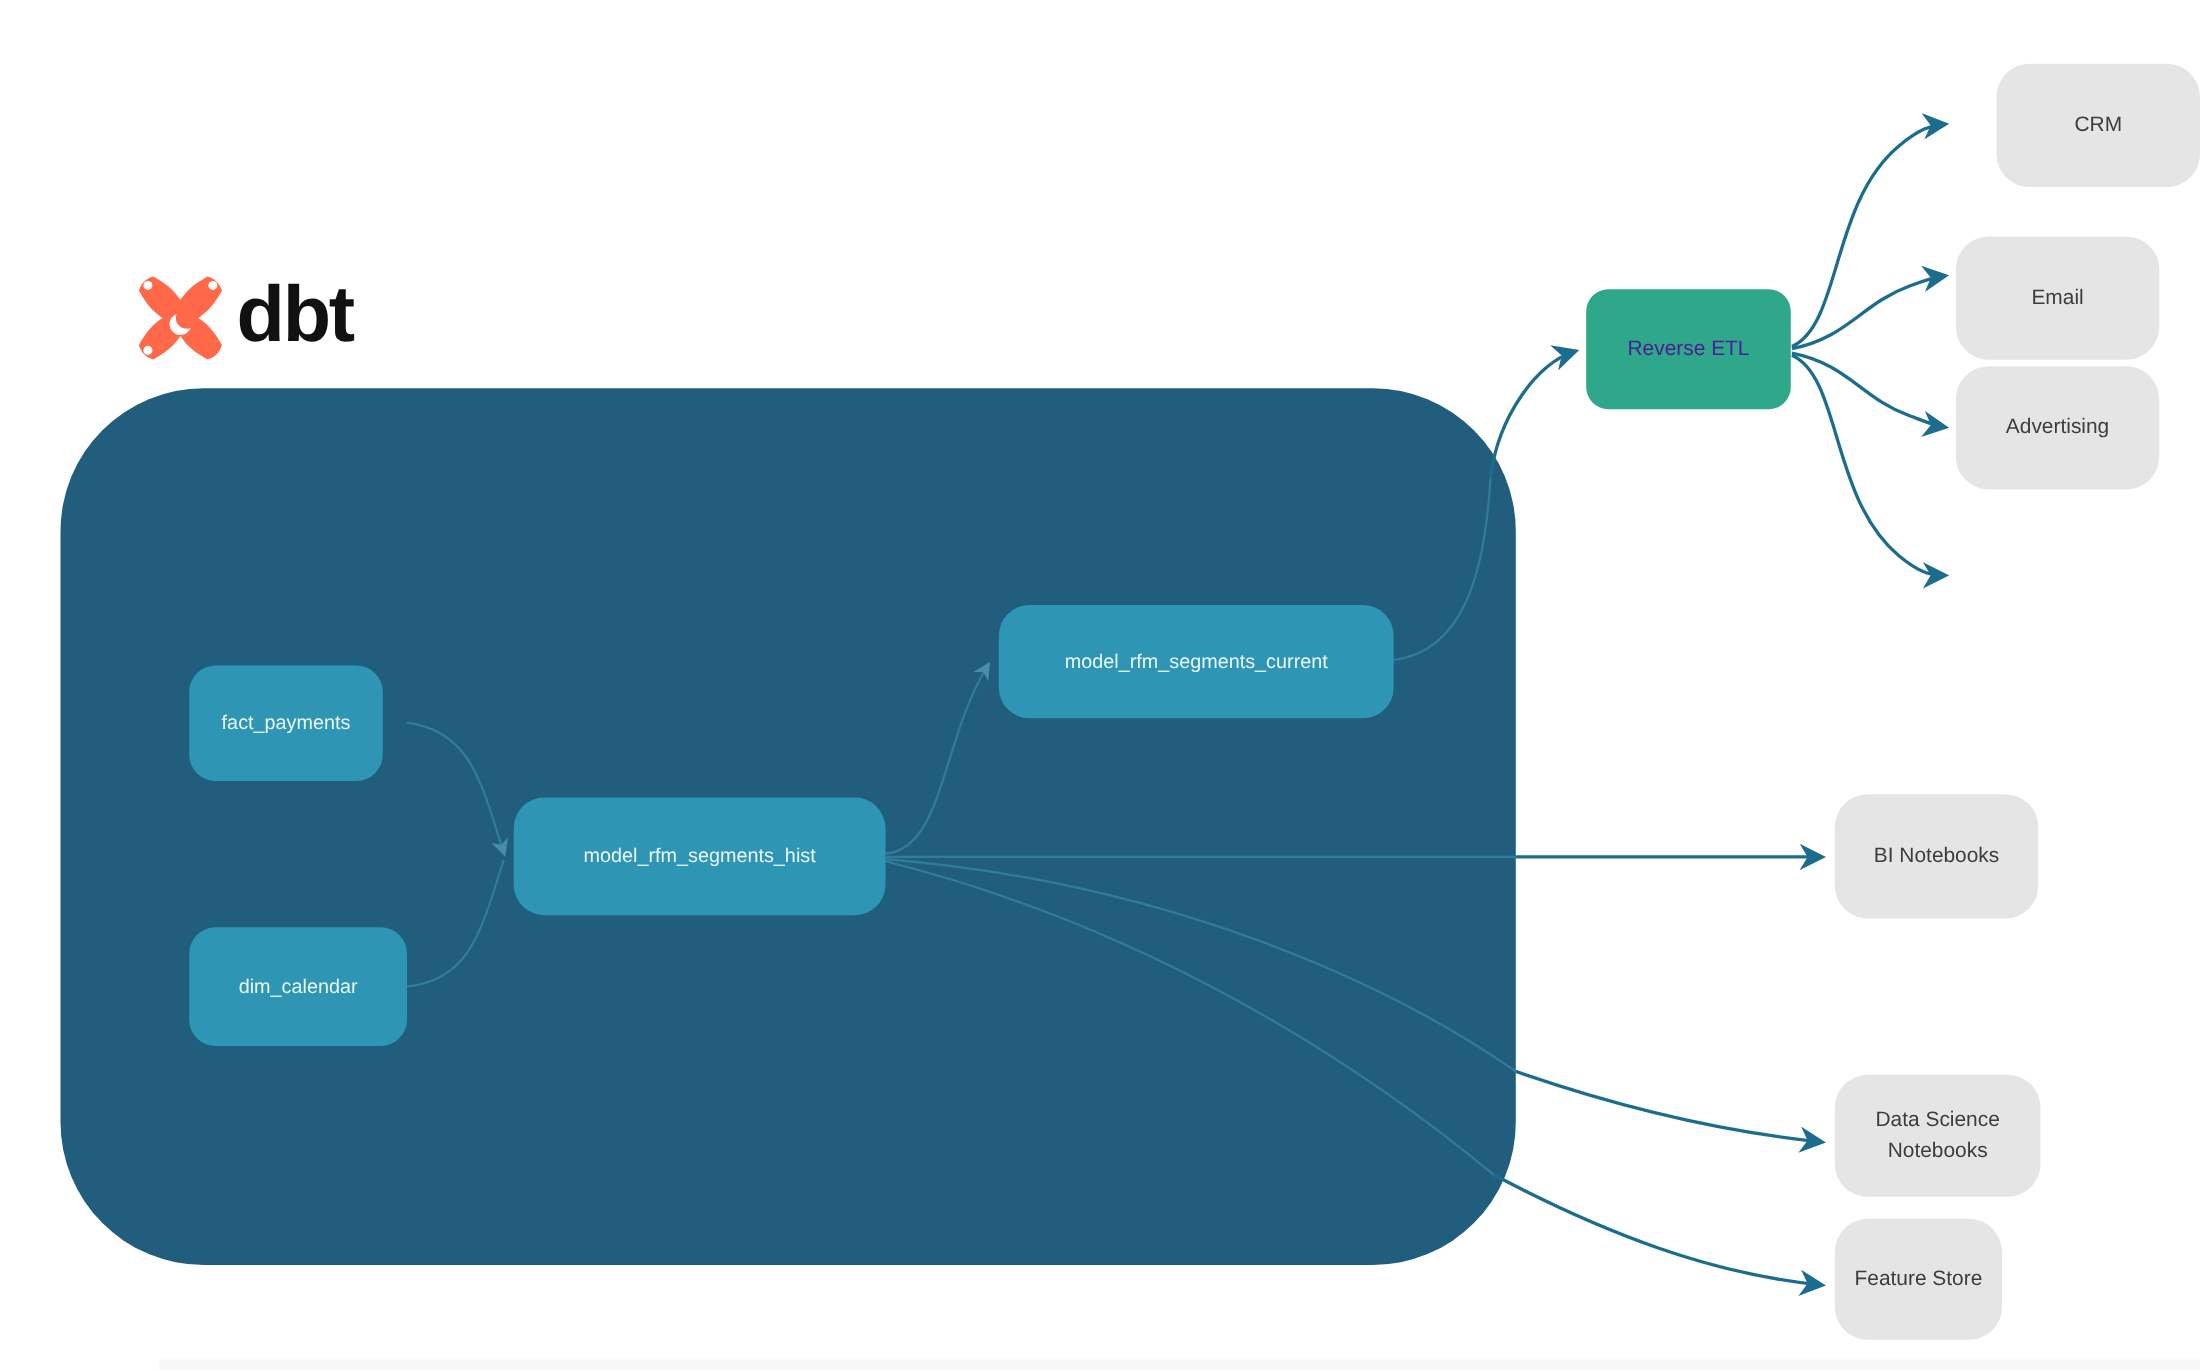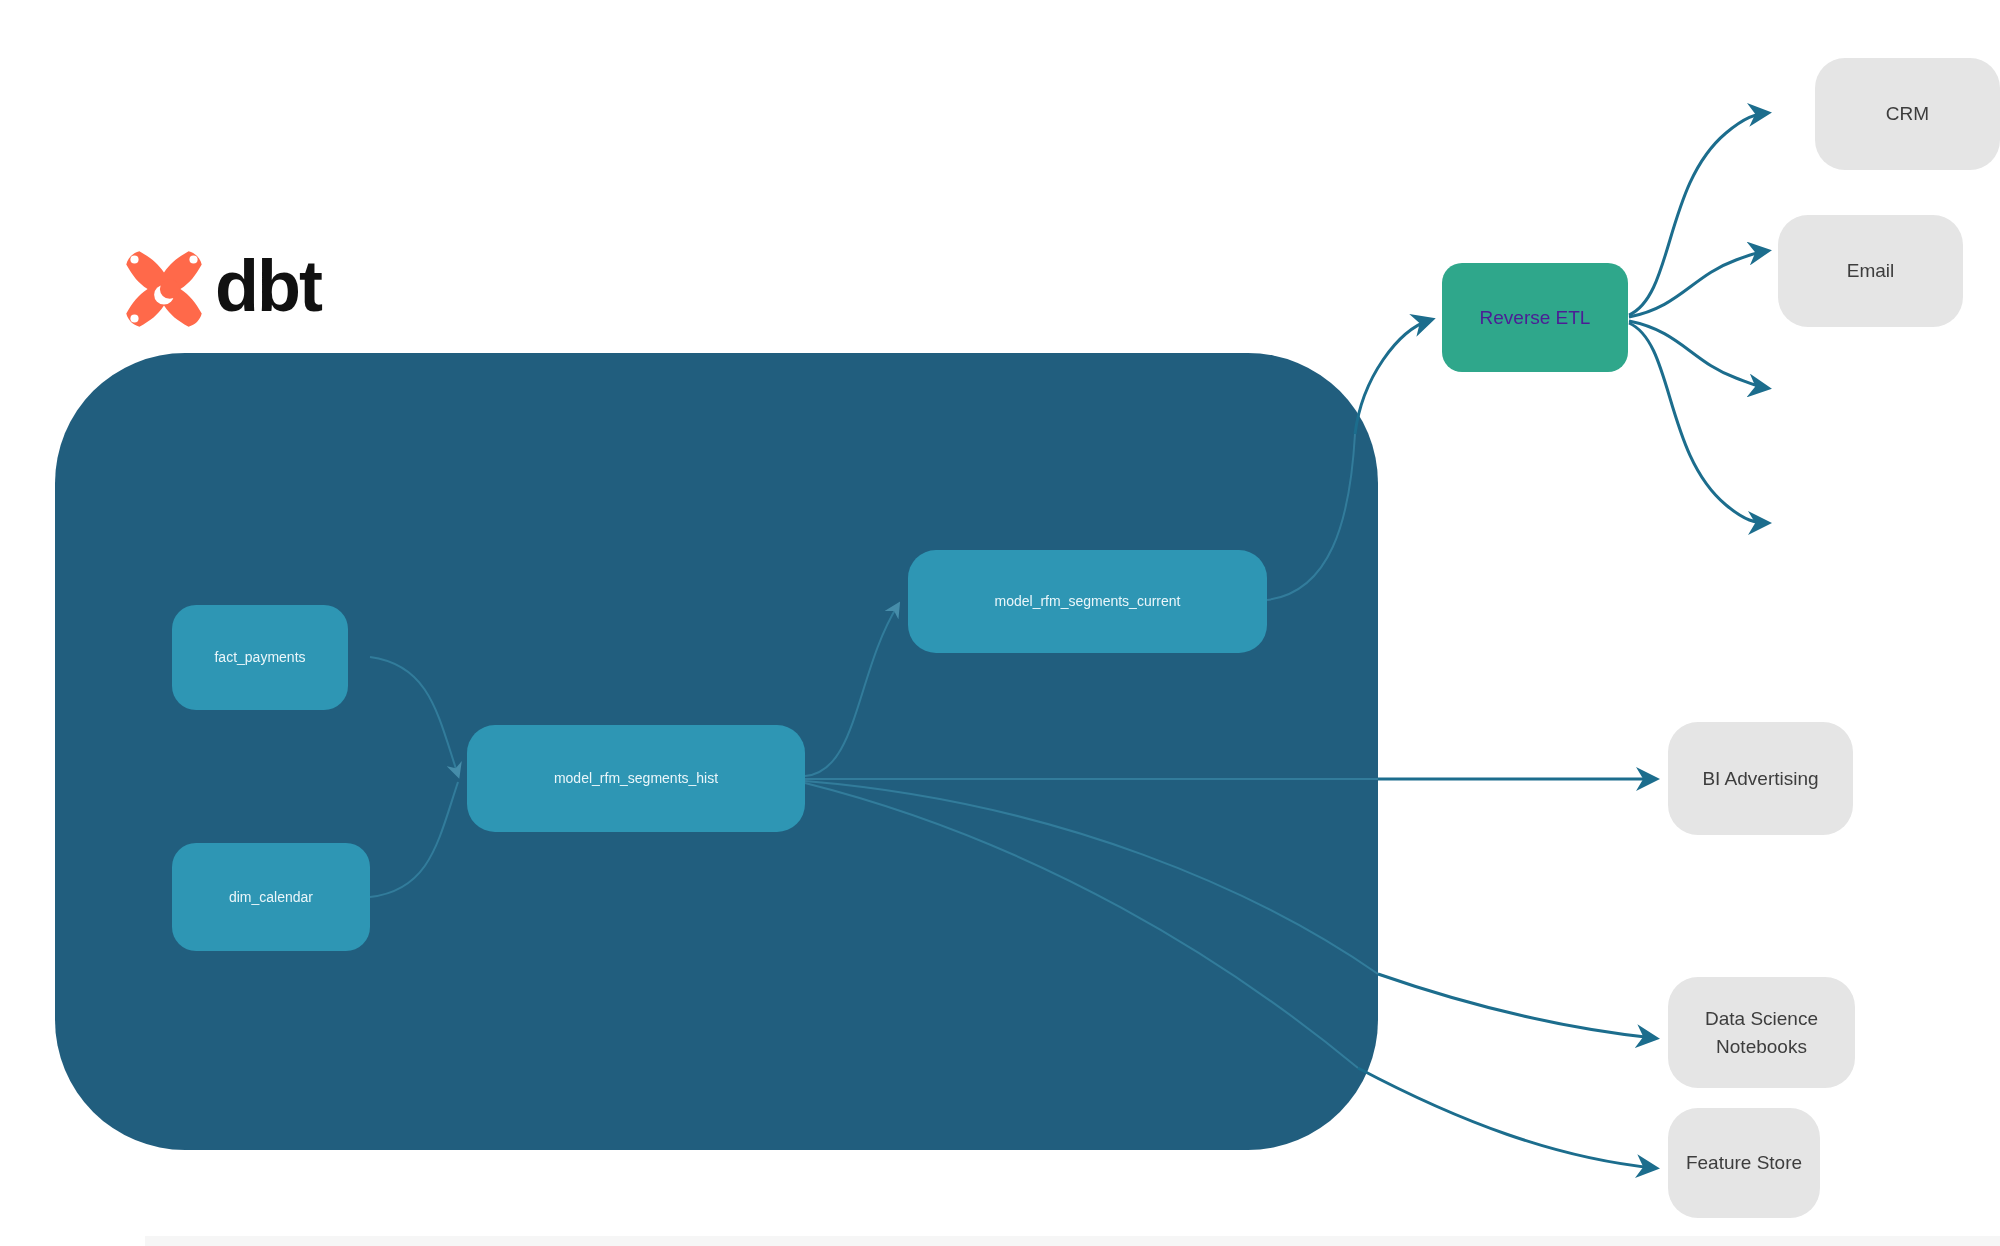--- a/index.html
+++ b/index.html
@@ -12,21 +12,21 @@
   .logo-text{font-size:72px;font-weight:bold;color:#111111;letter-spacing:-2px;line-height:1;padding-bottom:6px;}
   .project-container{
     position:absolute;left:55px;top:353px;width:1323px;height:797px;
     background:#215E7E;border-radius:130px;
   }
   .edges{position:absolute;left:0;top:0;width:2000px;height:1246px;pointer-events:none;}
   .node{
     position:absolute;display:flex;align-items:center;justify-content:center;
     text-align:center;box-sizing:border-box;padding:6px 14px;line-height:1.45;
   }
-  .node.teal{background:#2E96B4;color:#EAF6FA;border-radius:24px;font-size:14px;}
+  .node.teal{background:#2E96B4;color:#EAF6FA;border-radius:24px;font-size:18px;}
   .node.green{background:#2FA78B;color:#4c1d95;border-radius:20px;font-size:19px;}
   .node.gray{background:#E5E5E5;color:#3D3D3D;border-radius:30px;font-size:19px;}
   .bottom-strip{position:absolute;left:145px;right:0;top:1236px;height:10px;background:#f6f6f6;}
 </style>
 </head>
 <body>
 
 <div class="canvas">
 
   <div class="project-container"></div>
@@ -91,22 +91,25 @@
   <div class="node green" style="left:1442px;top:263px;width:186px;height:109px;">
     <span>Reverse ETL</span>
   </div>
 
   <div class="node gray" style="left:1778px;top:58px;width:185px;height:112px;margin-left:37px;">
     <span>CRM</span>
   </div>
   <div class="node gray" style="left:1778px;top:195px;width:185px;height:112px;margin-top:20px;">
     <span>Email</span>
   </div>
+  <div class="node gray" style="left:1778px;top:333px;width:185px;height:112px;">
+    <span>Advertising</span>
+  </div>
   <div class="node gray" style="left:1668px;top:722px;width:185px;height:113px;">
-    <span>BI Advertising</span>
+    <span>BI Notebooks</span>
   </div>
   <div class="node gray" style="left:1668px;top:977px;width:187px;height:111px;justify-content:center;">
     <span>Data Science Notebooks</span>
   </div>
   <div class="node gray" style="left:1668px;top:1108px;width:152px;height:110px;">
     <span>Feature Store</span>
   </div>
 
   <div class="bottom-strip"></div>
 </div>

